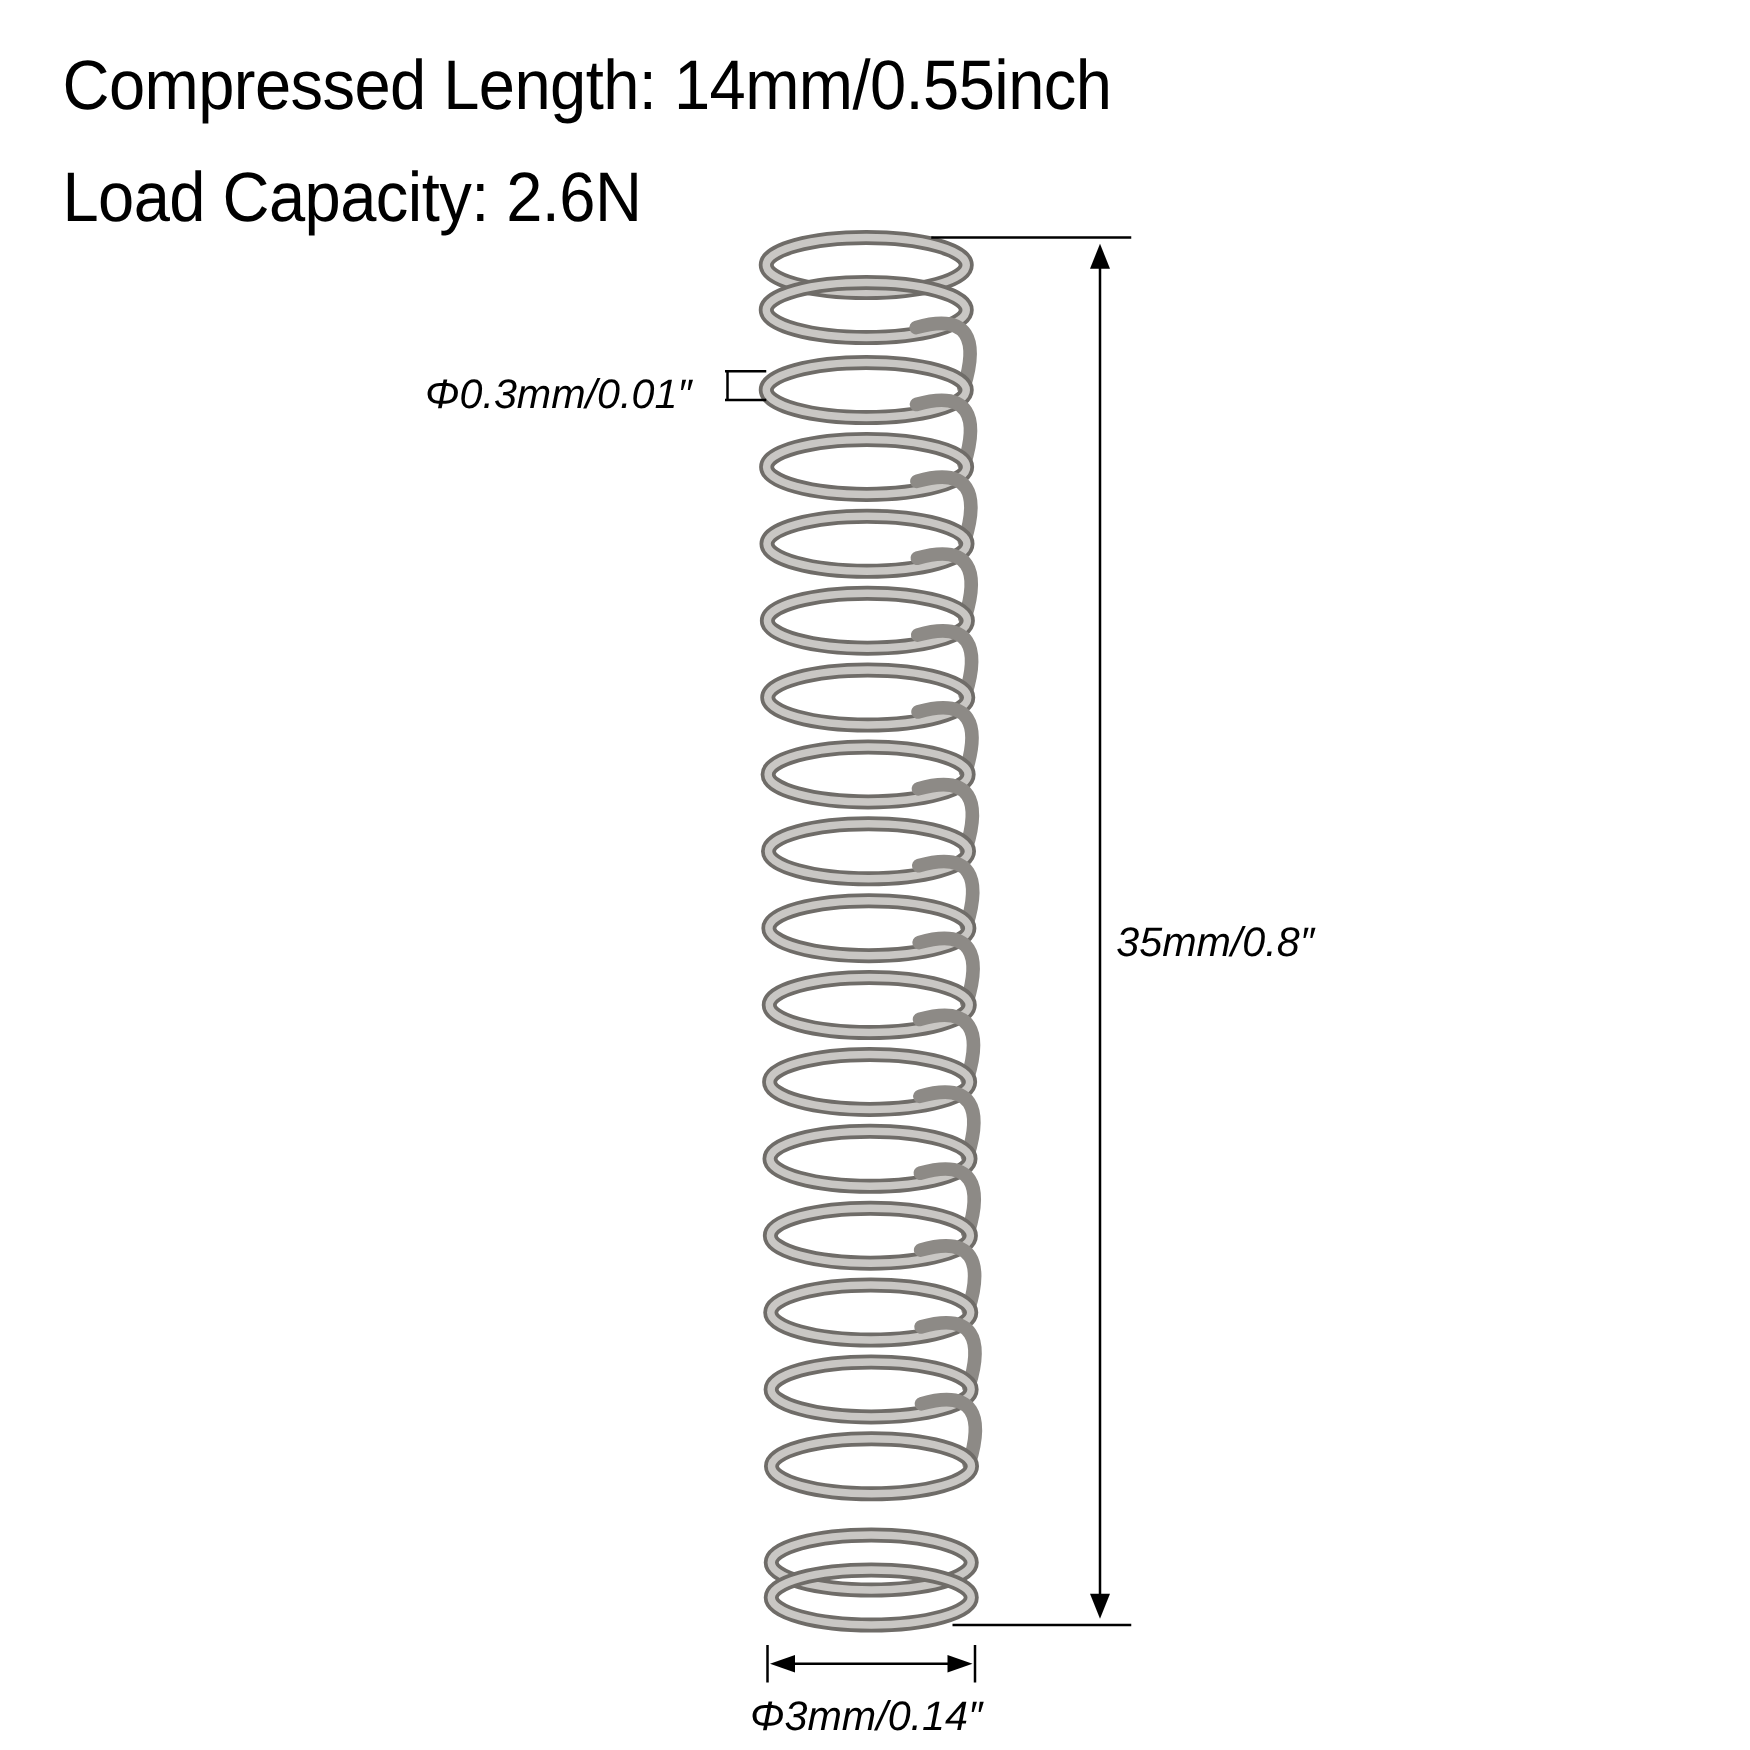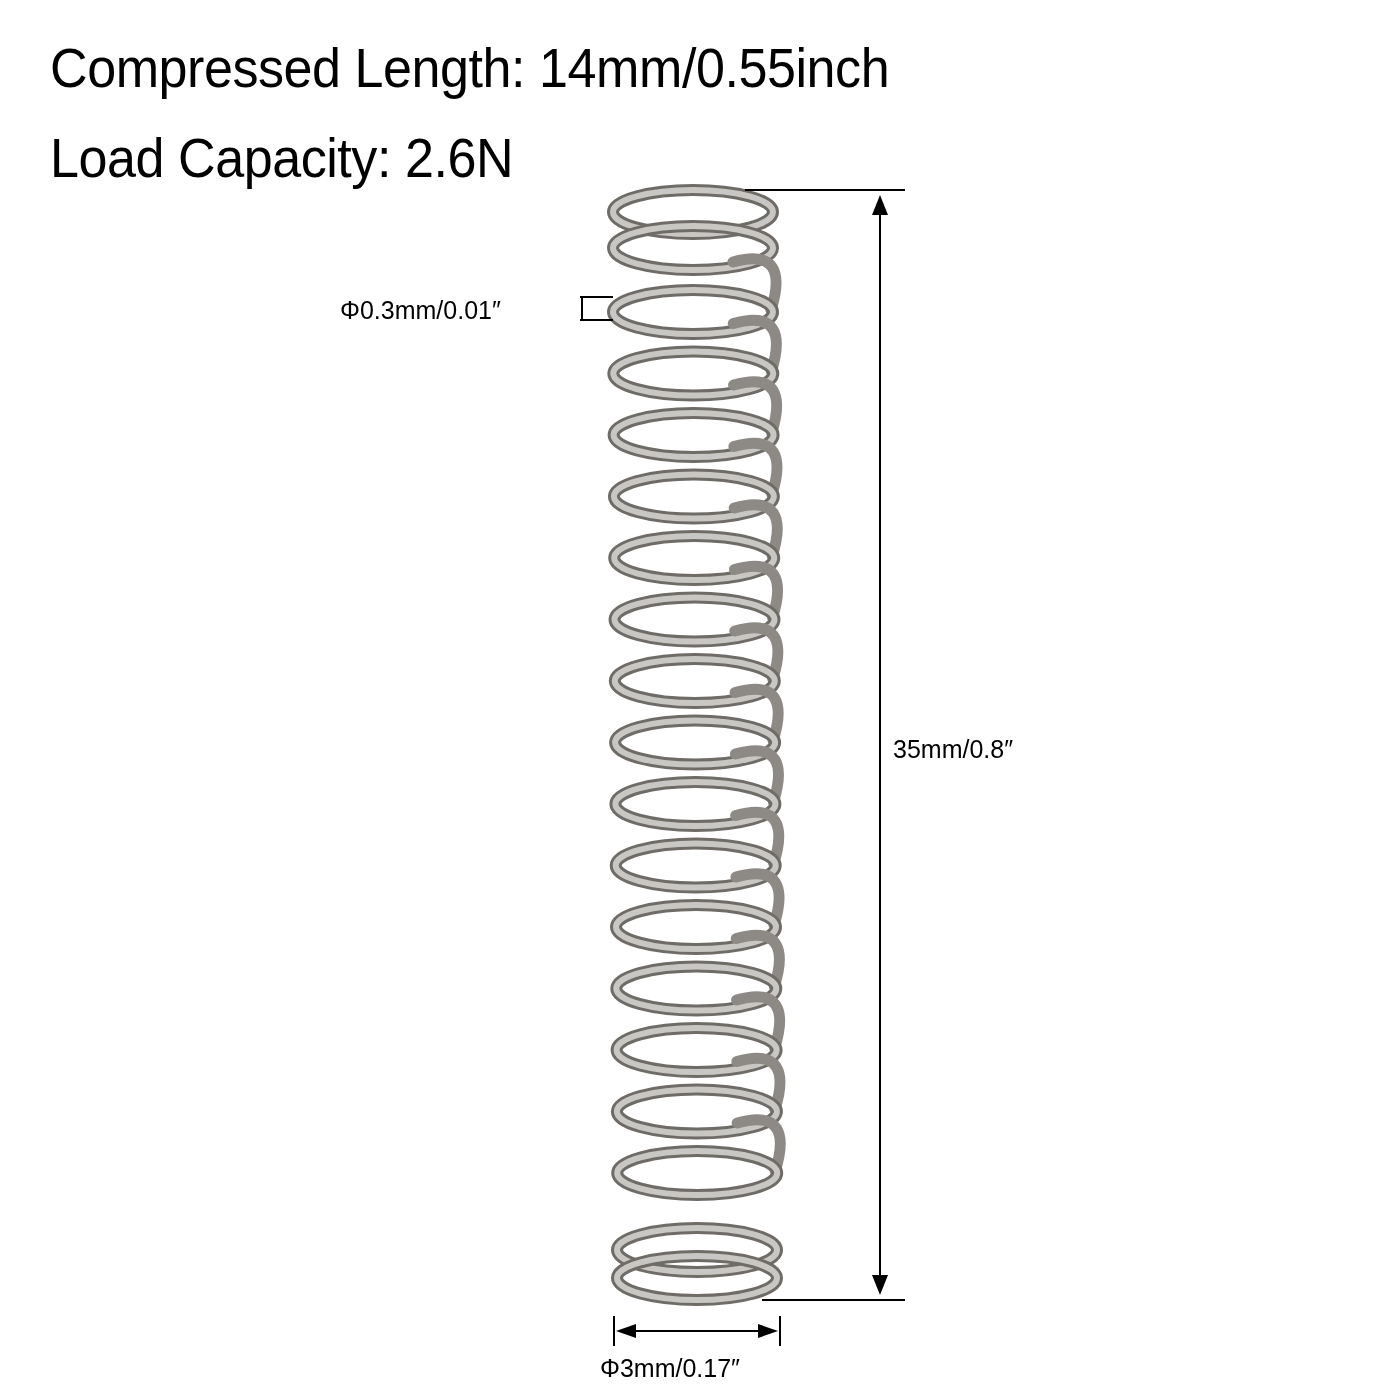--- a/index.html
+++ b/index.html
@@ -2,21 +2,21 @@
 <html><head>
   <meta charset="utf-8">
   <style>
     html, body { margin: 0; padding: 0; background: #ffffff; }
     body { width: 1400px; height: 1400px; position: relative; overflow: hidden;
            font-family: "Liberation Sans", sans-serif; color: #000; }
     .title-line { position: absolute; left: 50px; font-size: 56px; line-height: 1; white-space: nowrap;
                   letter-spacing: -0.5px; transform: scaleX(0.93); transform-origin: left center; }
     #t1 { top: 40px; }
     #t2 { top: 130px; }
-    .dim-label { position: absolute; font-size: 25px; line-height: 1; white-space: nowrap; }
+    .dim-label { position: absolute; font-size: 33px; line-height: 1; white-space: nowrap; font-style: italic; }
     #wire-label { left: 340px; top: 298px; }
     #len-label { left: 893px; top: 737px; }
     #dia-label { left: 600px; top: 1356px; }
     svg#drawing { position: absolute; left: 0; top: 0; }
   </style>
 </head>
 <body>
 
 <div id="t1" class="title-line">Compressed Length: 14mm/0.55inch</div>
 <div id="t2" class="title-line">Load Capacity: 2.6N</div>
@@ -115,13 +115,13 @@
     <line x1="614" y1="1316" x2="614" y2="1346"></line>
     <line x1="780" y1="1316" x2="780" y2="1346"></line>
     <line x1="630" y1="1331" x2="764" y2="1331"></line>
     <polygon points="616,1331 636,1324 636,1338" fill="#000" stroke="none"></polygon>
     <polygon points="778,1331 758,1324 758,1338" fill="#000" stroke="none"></polygon>
   </g>
 </svg>
 
 <div id="wire-label" class="dim-label">Φ0.3mm/0.01″</div>
 <div id="len-label" class="dim-label">35mm/0.8″</div>
-<div id="dia-label" class="dim-label">Φ3mm/0.17″</div>
+<div id="dia-label" class="dim-label">Φ3mm/0.14″</div>
 
 </body></html>

